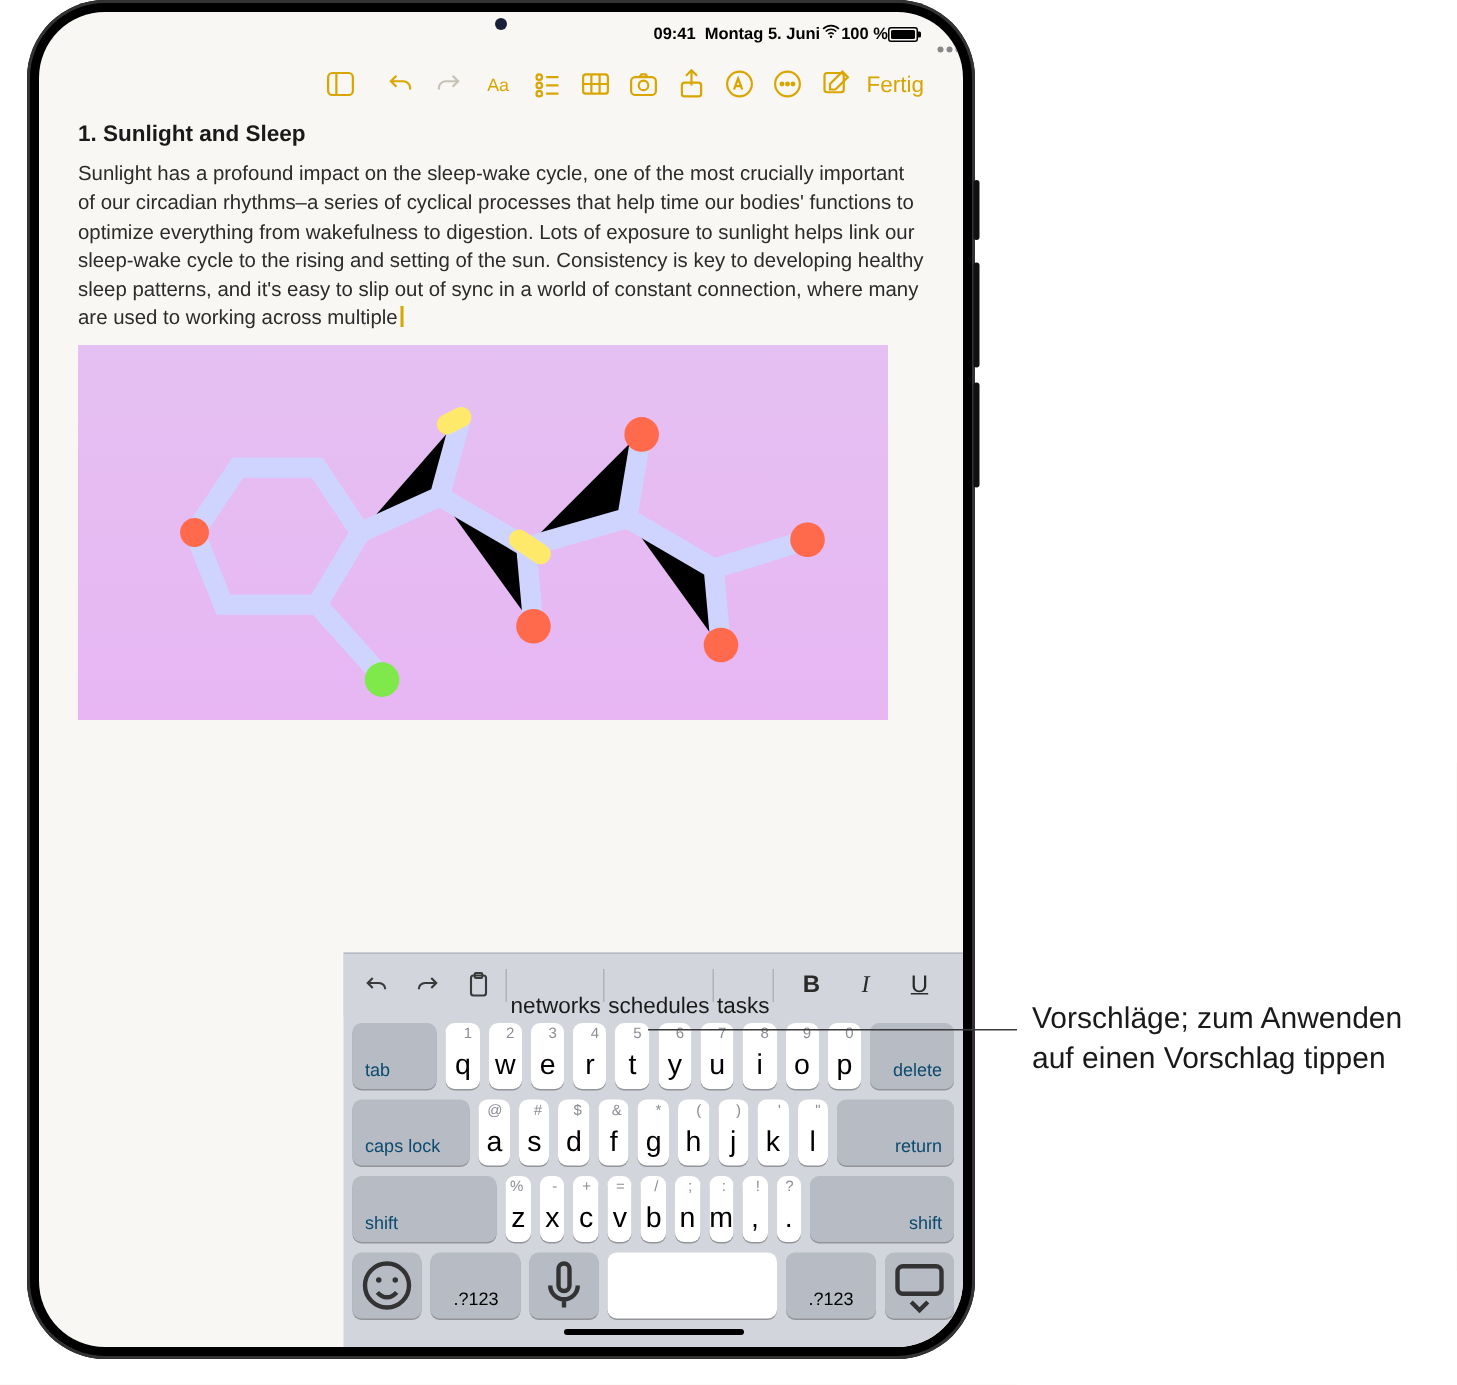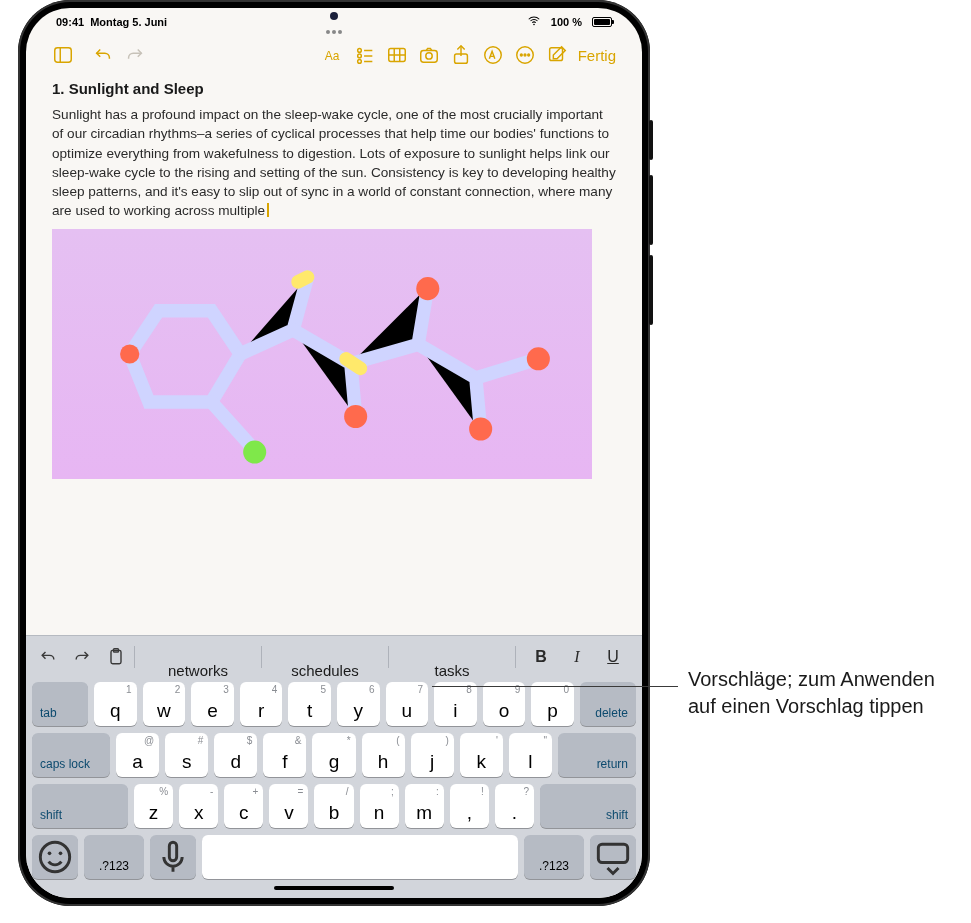--- a/index.html
+++ b/index.html
@@ -28,34 +28,35 @@
   .hw-btn-right.b3 { top:255px; height:70px; }
   .screen {
     width: 100%;
     height: 100%;
     background: #f9f7f4;
     border-radius: 44px;
     overflow: hidden;
     position: relative;
     display: flex;
     flex-direction: column;
+    align-items: flex-end;
   }
   .camera-dot {
     position:absolute; top:4px; left:50%; transform:translateX(-50%);
     width:8px; height:8px; border-radius:50%; background:#1a1f3a;
   }
   
   .status-bar {
     display:flex; justify-content:space-between; align-items:center;
     font-size:11px; font-weight:600;
     padding: 6px 30px 2px;
     color:#000;
   }
   .status-left { display:flex; gap:6px; align-items:center; }
-  .status-right { display:flex; gap:10px; align-items:center; }
+  .status-right { display:flex; gap:0; align-items:center; }
   .battery { width:20px; height:10px; border:1px solid #000; border-radius:2px; position:relative; }
   .battery::after { content:""; position:absolute; right:-3px; top:2px; width:2px; height:4px; background:#000; border-radius:0 1px 1px 0; }
   .battery-fill { position:absolute; left:1px; top:1px; bottom:1px; right:1px; background:#000; border-radius:1px; }
 
   
   .toolbar {
     display:flex; align-items:center; gap:2px;
     padding: 6px 22px 10px;
   }
   .toolbar .spacer-sm { width:6px; }

